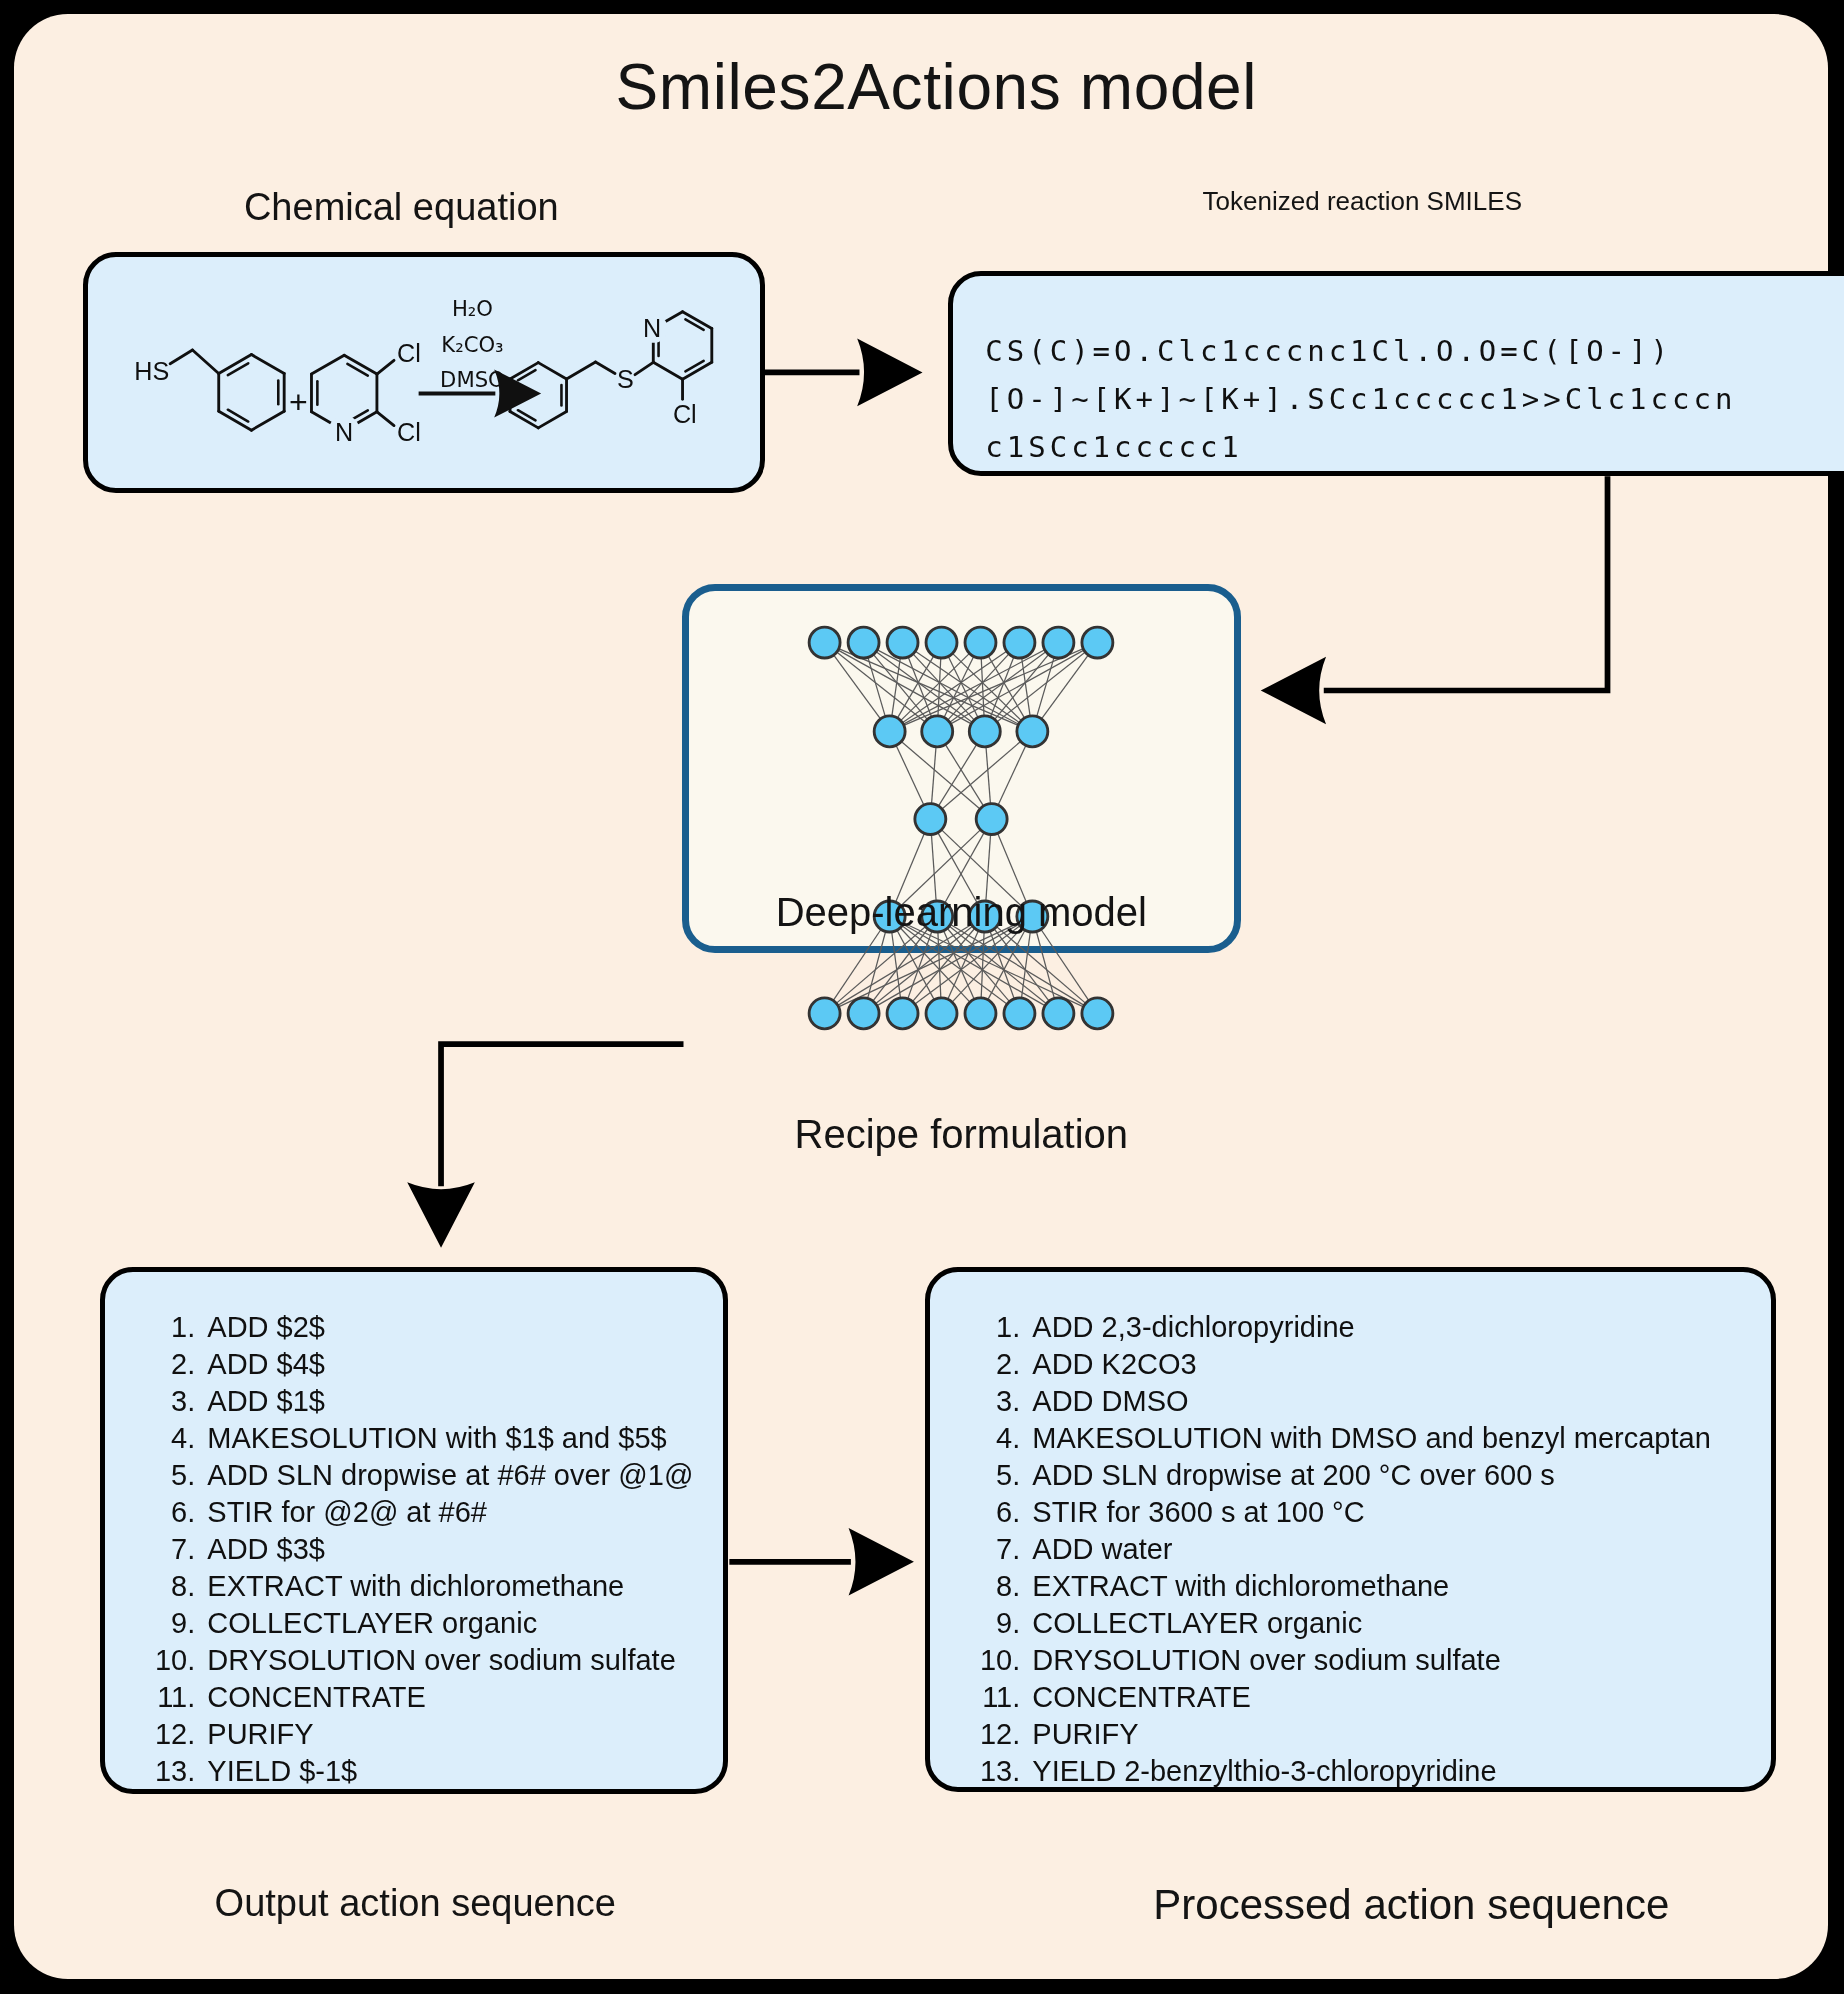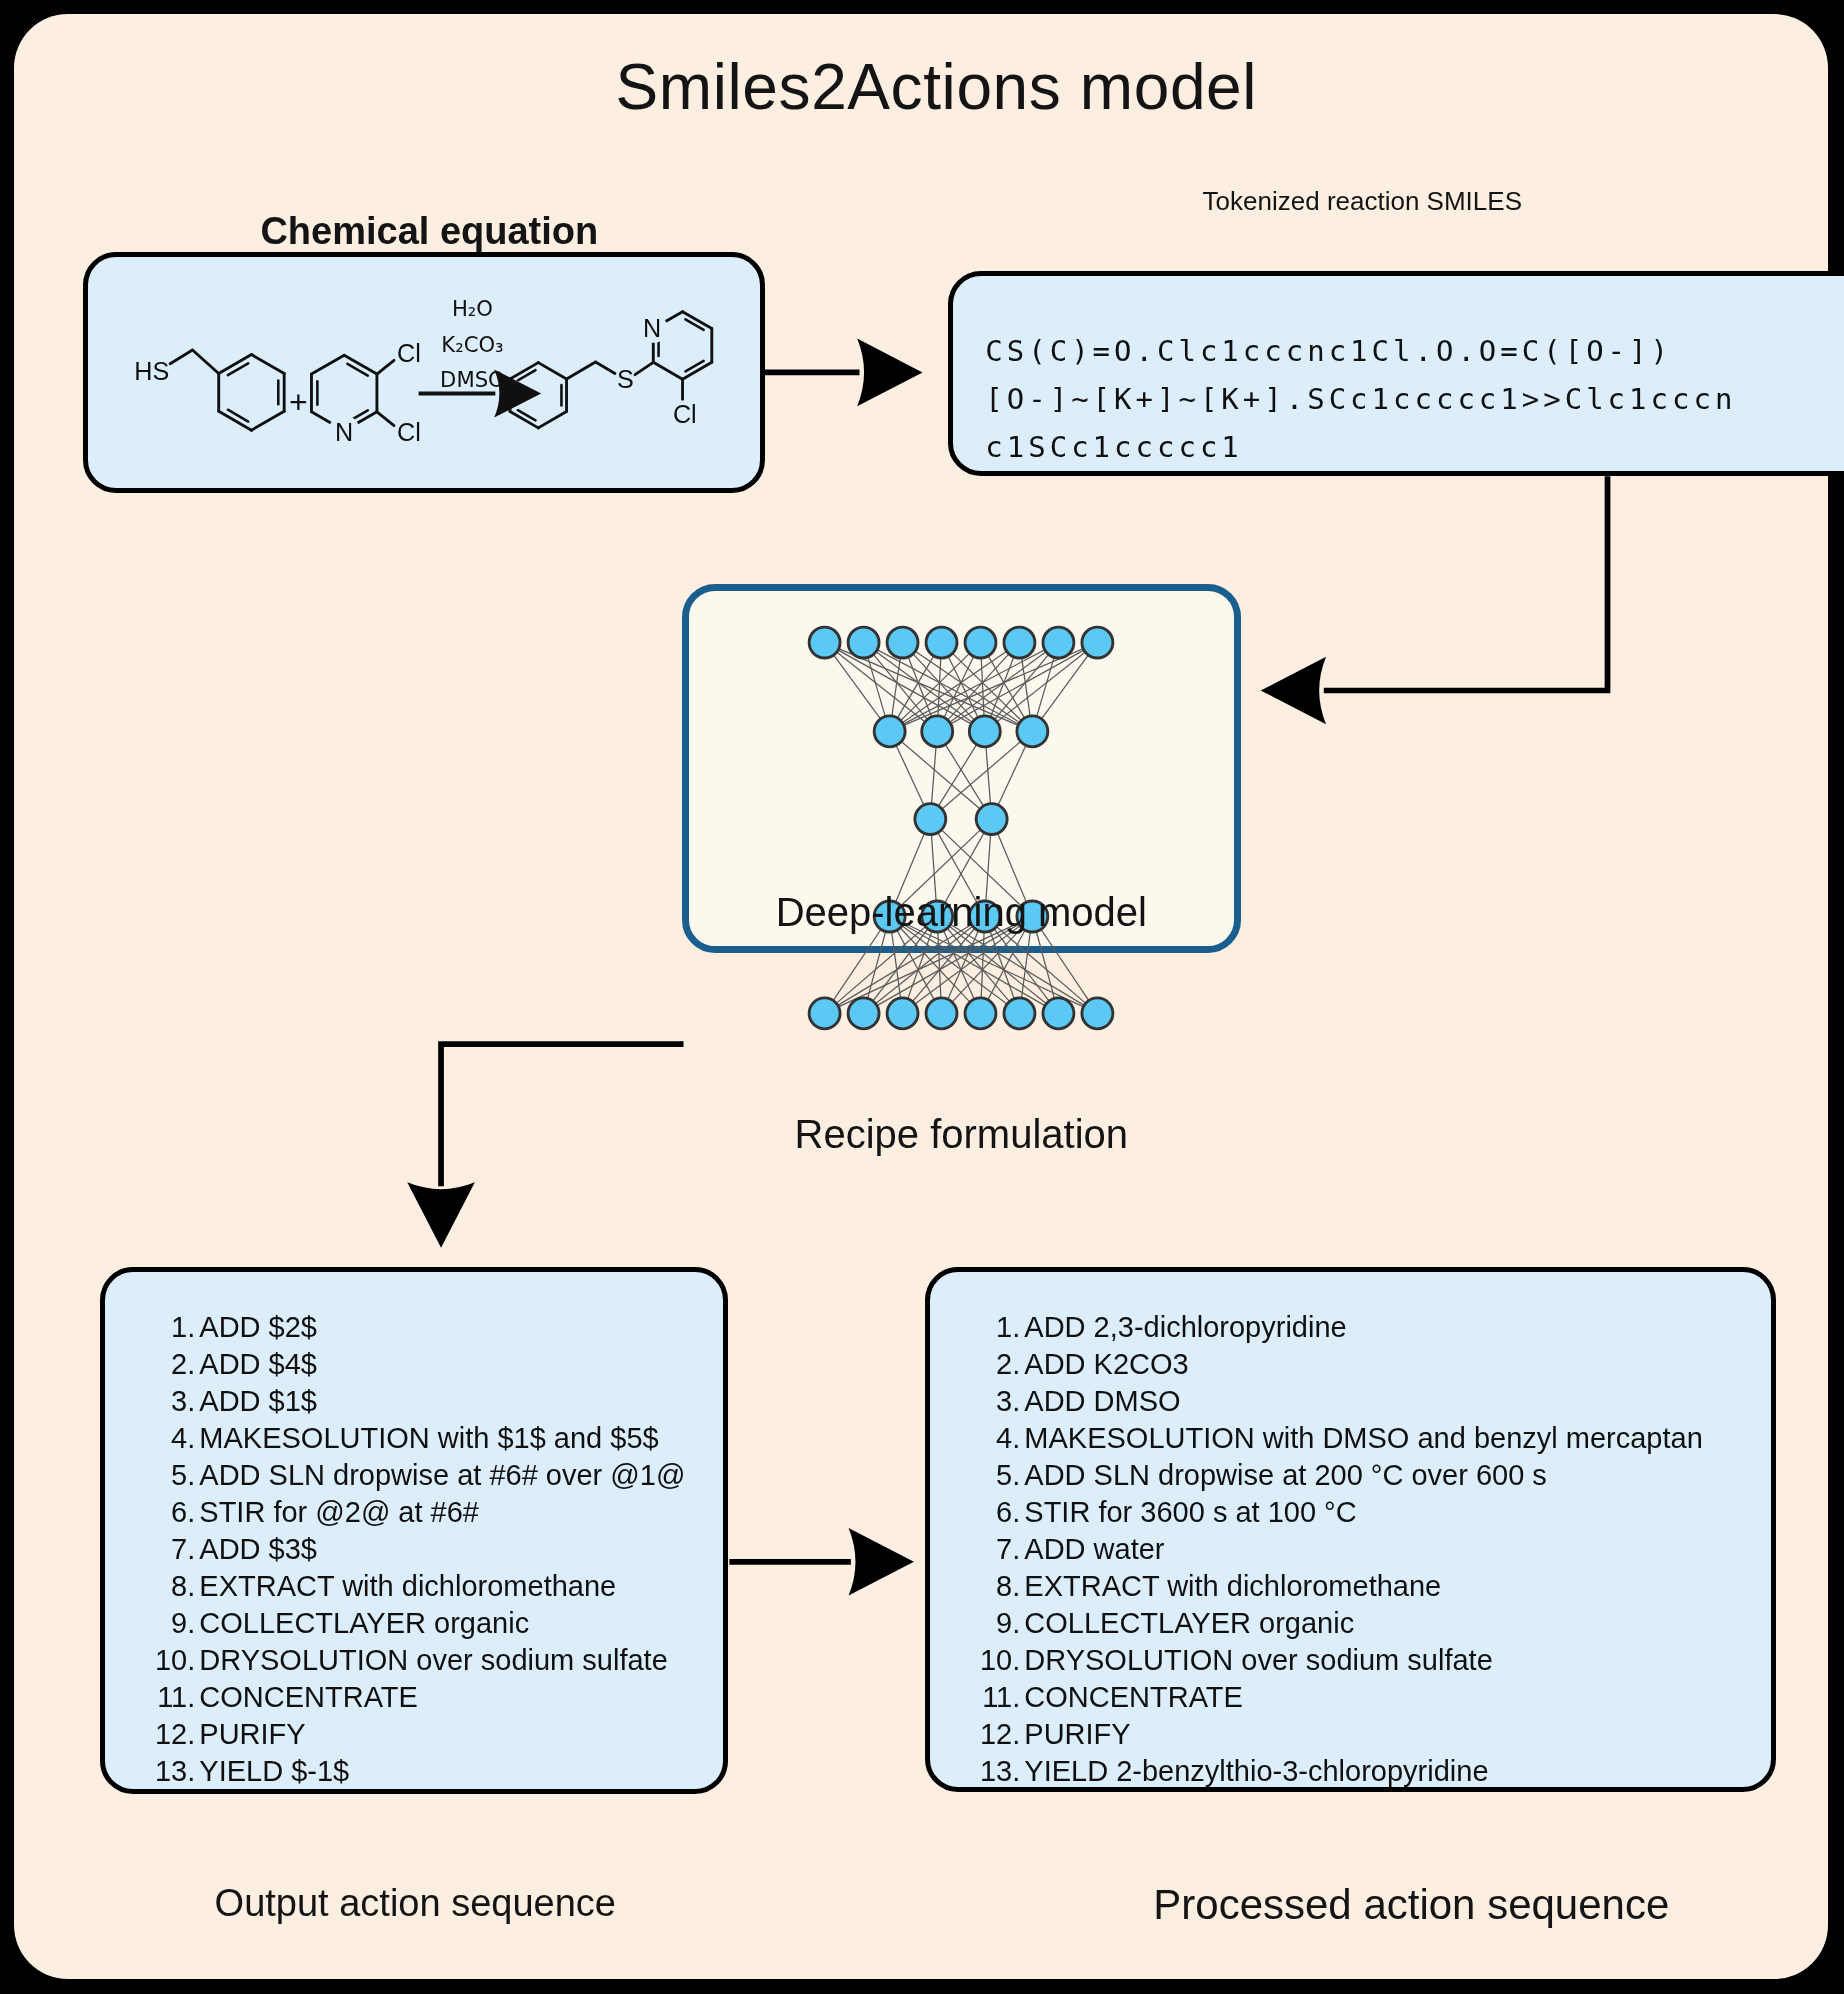--- a/index.html
+++ b/index.html
@@ -1,40 +1,40 @@
 <!DOCTYPE html>
 <html style="font-size:9.2px"><head>
 <meta charset="utf-8">
 <style>
   html,body{margin:0;padding:0;background:#000;}
   body{width:1844px;height:1995px;position:relative;font-family:"Liberation Sans",sans-serif;color:var(--ink,#141414);}
   #card{position:absolute;left:14.3px;top:14.3px;width:1814px;height:1965px;background:var(--bg,#fcefe2);border-radius:54px;}
   .centered-label{position:absolute;transform:translateX(-50%);white-space:nowrap;color:var(--ink,#141414);}
   #main-title{left:922px;top:36px;font-size:64px;font-weight:500;letter-spacing:0.6px;}
-  #chem-label{left:415px;top:172px;font-size:38px;font-weight:700;margin-top:24px;}
+  #chem-label{left:387px;top:172px;font-size:38px;font-weight:400;}
   #smiles-label{left:1348px;top:172px;font-size:26px;font-weight:400;}
   #recipe-label{left:947px;top:1098px;font-size:40px;font-weight:400;}
   #output-label{left:401px;top:1868px;font-size:38px;font-weight:400;}
   #processed-label{left:1357px;top:1867px;font-size:42px;font-weight:400;margin-left:40px;}
 
   .panel{position:absolute;background:var(--panel,#dceefb);border:5.7px solid var(--outline,#000);border-radius:33px;box-sizing:border-box;}
   #chem-box{left:69px;top:238px;width:682px;height:241px;}
   #smiles-box{left:934px;top:257px;width:981px;height:205px;display:flex;flex-direction:column;justify-content:flex-end;padding-left:32px;}
   .smiles-line{font-family:"DejaVu Sans Mono",monospace;font-size:29px;line-height:48px;letter-spacing:4px;color:#101010;white-space:nowrap;}
 
   #deep-box{position:absolute;left:668px;top:570px;width:559px;height:369px;background:var(--deep-bg,#fbf8ee);border:7.5px solid var(--deep-border,#1a5e8e);border-radius:33px;box-sizing:border-box;}
   #network-svg{position:absolute;left:0;top:0;width:544px;height:498px;}
   #deep-caption{position:absolute;left:0;bottom:11.5px;width:544px;text-align:center;font-size:40px;color:#141414;}
 
   .seq-box{padding:37px 17px 0 40px;}
   #output-box{left:86px;top:1253px;width:628px;height:527px;}
   #processed-box{left:911px;top:1253px;width:851px;height:525px;}
   .action-row{display:flex;align-items:baseline;line-height:37px;font-size:29px;color:#101010;white-space:nowrap;}
   .action-row .num{width:50px;text-align:right;flex:0 0 auto;}
-  .action-row .txt{margin-left:4px;}
+  .action-row .txt{margin-left:12px;}
 
   #molecule-svg{position:absolute;left:5.7px;top:5.7px;}
   #connectors{position:absolute;left:0;top:0;pointer-events:none;}
   svg text{fill:#101010;}
   .atom{font-family:"Liberation Sans",sans-serif;font-size:44px;}
   .reagent{font-family:"DejaVu Sans",sans-serif;font-size:37px;}
 </style>
 </head>
 <body style="--bg: #fcefe2; --panel: #dceefb; --deep-bg: #fbf8ee; --deep-border: #1a5e8e; --node: #5cc9f4; --edge: #5b5b5b; --outline: #000000; --ink: #141414;">
 

